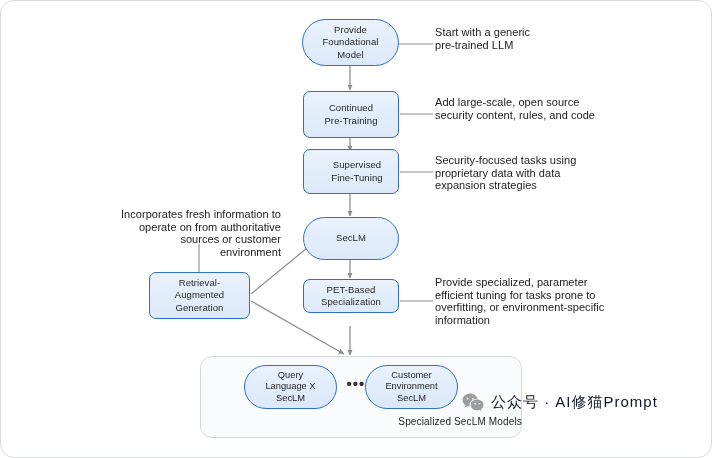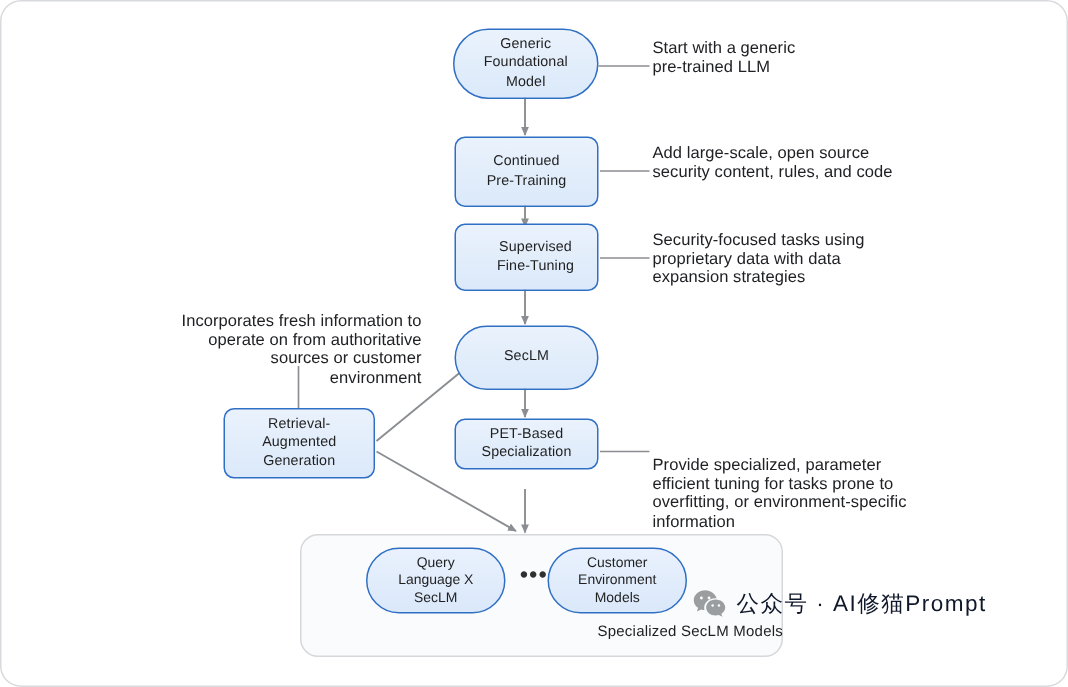--- a/index.html
+++ b/index.html
@@ -149,21 +149,21 @@
 
     <line x1="198" y1="243" x2="198" y2="271" stroke="#8a8d91" stroke-width="1.1" fill="none"></line>
 
     <g stroke="#8a8d91" stroke-width="1.25" fill="none" marker-end="url(#arrowhead)">
       <line x1="250" y1="293" x2="311" y2="243"></line>
       <line x1="250" y1="300" x2="343" y2="353"></line>
     </g>
   </svg>
 
   <div class="node pill" style="left:301px; top:18px; width:97px; height:47px;">
-    <span style="white-space:pre-line;">Generic
+    <span style="white-space:pre-line;">Provide
 Foundational
 Model</span>
   </div>
 
   <div class="node rect" style="left:302px; top:90px; width:96px; height:47px;">
     <span style="white-space:pre-line;">Continued
 Pre-Training</span>
   </div>
 
   <div class="node rect" style="left:302px; top:148px; width:96px; height:45px;padding-left:12px;">
@@ -193,39 +193,39 @@
   <div class="annot" style="left:434px; top:25px; width:200px;">Start with a generic
 pre-trained LLM</div>
 
   <div class="annot" style="left:434px; top:95px; width:220px;">Add large-scale, open source
 security content, rules, and code</div>
 
   <div class="annot" style="left:434px; top:153px; width:215px;">Security-focused tasks using
 proprietary data with data
 expansion strategies</div>
 
-  <div class="annot" style="left:434px; top:275px; width:225px;margin-top:28px;">Provide specialized, parameter
+  <div class="annot" style="left:434px; top:275px; width:225px;">Provide specialized, parameter
 efficient tuning for tasks prone to
 overfitting, or environment-specific
 information</div>
 
   <div id="group-box"></div>
 
   <div class="leaf-node" style="left:243px; top:364px; width:93px; height:44px;">
     <span style="white-space:pre-line;">Query
 Language X
 SecLM</span>
   </div>
 
   <div id="ellipsis">•••</div>
 
   <div class="leaf-node" style="left:364px; top:364px; width:93px; height:44px;">
     <span style="white-space:pre-line;">Customer
 Environment
-Models</span>
+SecLM</span>
   </div>
 
   <div id="group-label">Specialized SecLM Models</div>
 
   <div id="watermark">
     <svg id="wechat-icon" width="22" height="19" viewBox="0 0 44 38" xmlns="http://www.w3.org/2000/svg">
       <g fill="#9b9ea1">
         <path d="M16.4 1C7.7 1 1 7 1 14.2c0 4.1 2.2 7.8 5.8 10.2L5.2 29.3l5.6-2.8c1.5.4 3 .7 4.6.8-.3-1-.5-2-.5-3.1 0-7 6.7-12.6 15-12.6.5 0 1 0 1.5.1C30 6.3 23.8 1 16.4 1z"></path>
         <path d="M43 23.9c0-5.9-5.7-10.7-12.8-10.7S17.5 18 17.5 23.9s5.7 10.7 12.7 10.7c1.5 0 2.9-.2 4.2-.6l4.7 2.4-1.3-4c3.2-2 5.2-5.1 5.2-8.5z"></path>
       </g>

